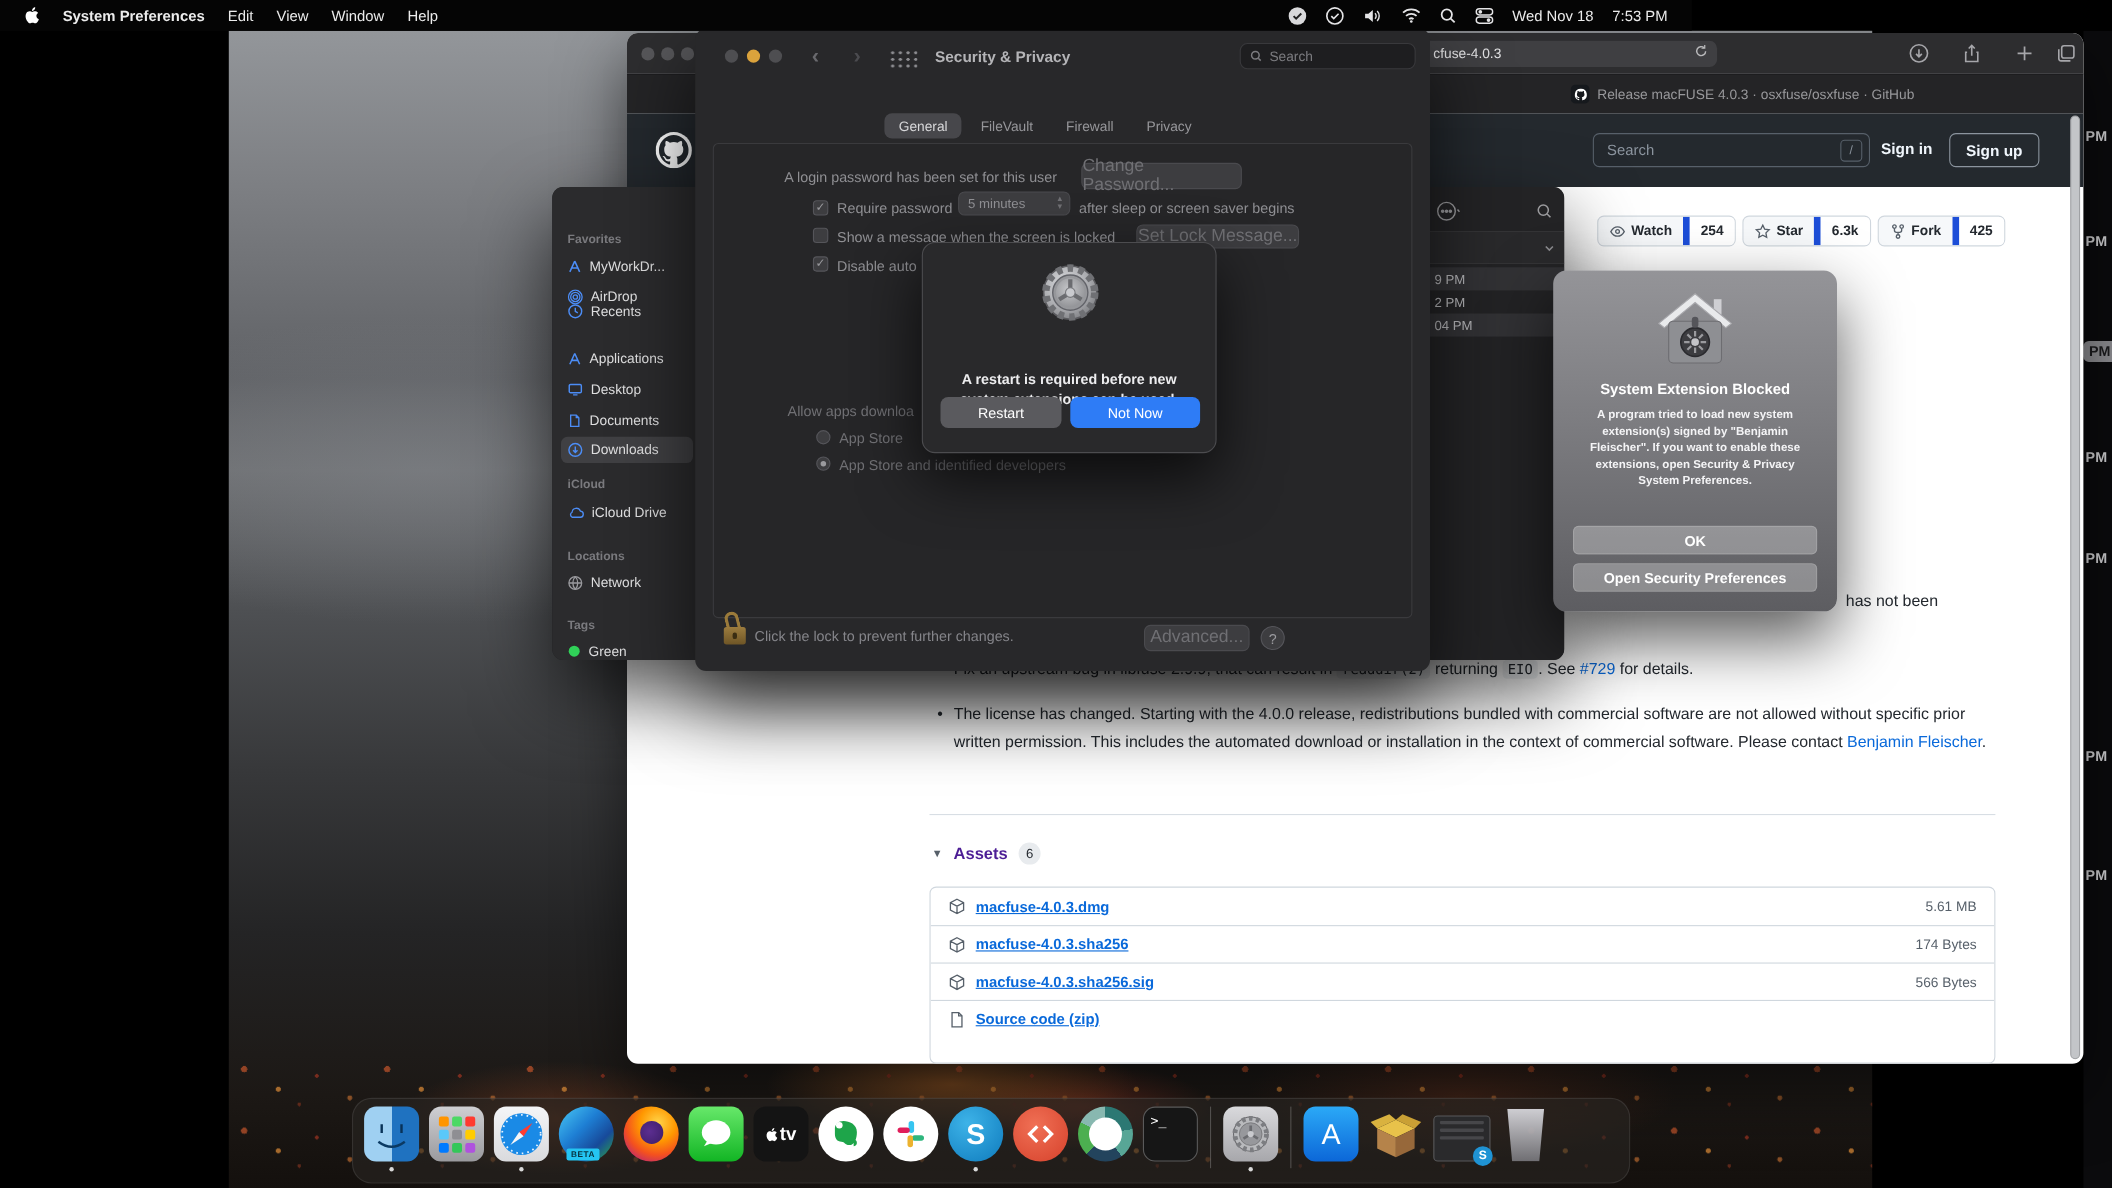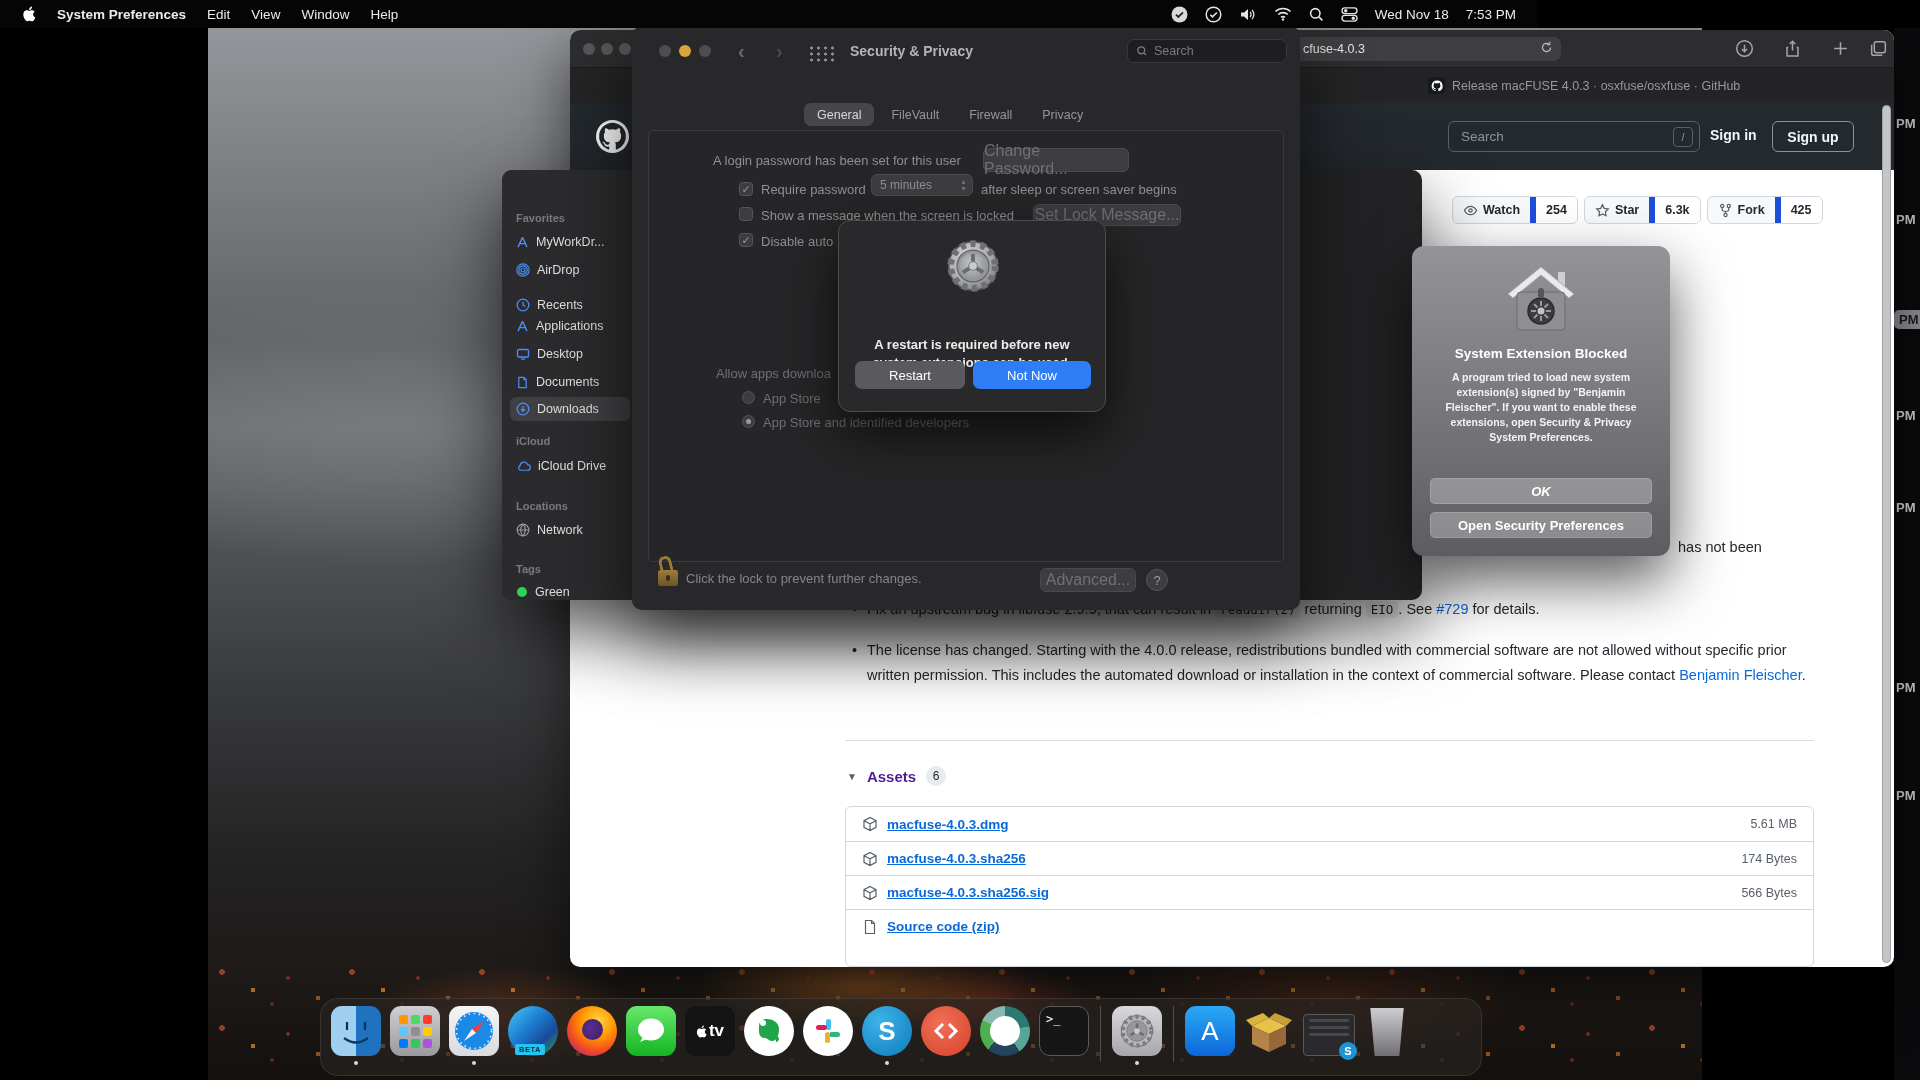--- a/index.html
+++ b/index.html
@@ -150,21 +150,21 @@
   #blocked-dialog { position:absolute; left:1412px; top:246px; width:258px; height:310px; border-radius:12px;
     background:linear-gradient(180deg,#949498 0%,#7c7c80 45%,#5d5d61 100%);
     box-shadow:0 25px 60px rgba(0,0,0,.65); }
   #blocked-dialog .house { position:absolute; left:90px; top:18px; }
   #bd-title { position:absolute; left:0; top:100px; width:100%; text-align:center; color:#fff; font-size:13.5px; font-weight:700; }
   #bd-body { position:absolute; left:22px; top:124px; width:214px; text-align:center; color:#f4f4f6; font-size:10.5px;
     font-weight:600; line-height:15px; }
   .bd-btn { position:absolute; left:18px; width:222px; height:26px; border-radius:5px; background:rgba(255,255,255,.28);
     box-shadow:inset 0 0 0 1px rgba(255,255,255,.15); color:#fff; font-size:13px; font-weight:600;
     display:flex; align-items:center; justify-content:center; }
-  #bd-ok { top:232px;font-style:italic; }
+  #bd-ok { top:232px; }
   #bd-open { top:266px; }
 
   
   #menubar { position:absolute; left:0; top:0; width:1538px; height:28px; background:#050505; display:flex; align-items:center;
     color:#ececec; font-size:13.5px; }
   #menubar .left { display:flex; align-items:center; gap:21px; margin-left:22px; }
   #menubar .appname { font-weight:700; }
   #menubar .right { margin-left:auto; margin-right:22px; display:flex; align-items:center; gap:17px; }
   #menubar svg { display:block; }
 
@@ -381,21 +381,21 @@
         <span>MyWorkDr...</span>
       </div>
       <div class="fs-item" style="top:88px">
         <svg width="14" height="14" viewBox="0 0 14 14" fill="none" stroke="currentColor" stroke-width="1.2">
             <circle cx="7" cy="7" r="2"></circle>
             <circle cx="7" cy="7" r="4.2"></circle>
             <circle cx="7" cy="7" r="6.2"></circle>
           </svg>
         <span>AirDrop</span>
       </div>
-      <div class="fs-item" style="top:123px">
+      <div class="fs-item" style="top:101px">
         <svg width="14" height="14" viewBox="0 0 14 14" fill="none" stroke="currentColor" stroke-width="1.3">
             <circle cx="7" cy="7" r="5.8"></circle>
             <path d="M7 3.8V7l2.3 1.4"></path>
           </svg>
         <span>Recents</span>
       </div>
       <div class="fs-item" style="top:144px">
         <svg width="13" height="13" viewBox="0 0 14 14" fill="none" stroke="currentColor" stroke-width="1.5">
             <path d="M7 1.5 11.8 12M7 1.5 2.2 12M3.9 8.2h6.2"></path>
           </svg>
@@ -439,20 +439,43 @@
       </div>
       <span class="fs-header" style="top:393px">Tags</span>
       <div class="fs-item" style="top:410px">
         <svg width="12" height="12" viewBox="0 0 12 12">
             <circle cx="6" cy="6" r="5" fill="#30d158"></circle>
           </svg>
         <span>Green</span>
       </div>
     </div>
 
+    <div id="finder-list">
+      <div class="toolbar">
+        <svg width="24" height="24" viewBox="0 0 24 24" fill="none" stroke="currentColor" stroke-width="1.3">
+            <circle cx="11" cy="12" r="8"></circle>
+            <circle cx="7.5" cy="12" r="1" fill="currentColor"></circle>
+            <circle cx="11" cy="12" r="1" fill="currentColor"></circle>
+            <circle cx="14.5" cy="12" r="1" fill="currentColor"></circle>
+            <path d="M21 10.5 22.8 12.5"></path>
+          </svg>
+        <svg width="16" height="16" viewBox="0 0 16 16" fill="none" stroke="currentColor" stroke-width="1.4" style="margin-left:auto;margin-right:6px">
+            <circle cx="7" cy="7" r="4.6"></circle>
+            <path d="m10.5 10.5 3 3"></path>
+          </svg>
+      </div>
+      <div class="hdr">
+        <svg width="11" height="11" viewBox="0 0 12 12" fill="none" stroke="currentColor" stroke-width="1.6">
+            <path d="m2.5 4.5 3.5 3.5L9.5 4.5"></path>
+          </svg>
+      </div>
+      <div class="flist-row hl" style="top:73px">9 PM</div>
+      <div class="flist-row" style="top:94px">2 PM</div>
+      <div class="flist-row hl" style="top:115px">04 PM</div>
+    </div>
   </div>
 
   <div id="secwin">
     <span class="tl" style="left:27px;top:19px;background:#4e4e51"></span>
     <span class="tl" style="left:47px;top:19px;background:#dba33c"></span>
     <span class="tl" style="left:67px;top:19px;background:#4e4e51"></span>
     <span class="nav" style="left:106px">‹</span>
     <span class="nav" style="left:144px;color:#4b4b4f">›</span>
     <span id="sec-grid"></span>
     <span id="sec-title">Security &amp; Privacy</span>

